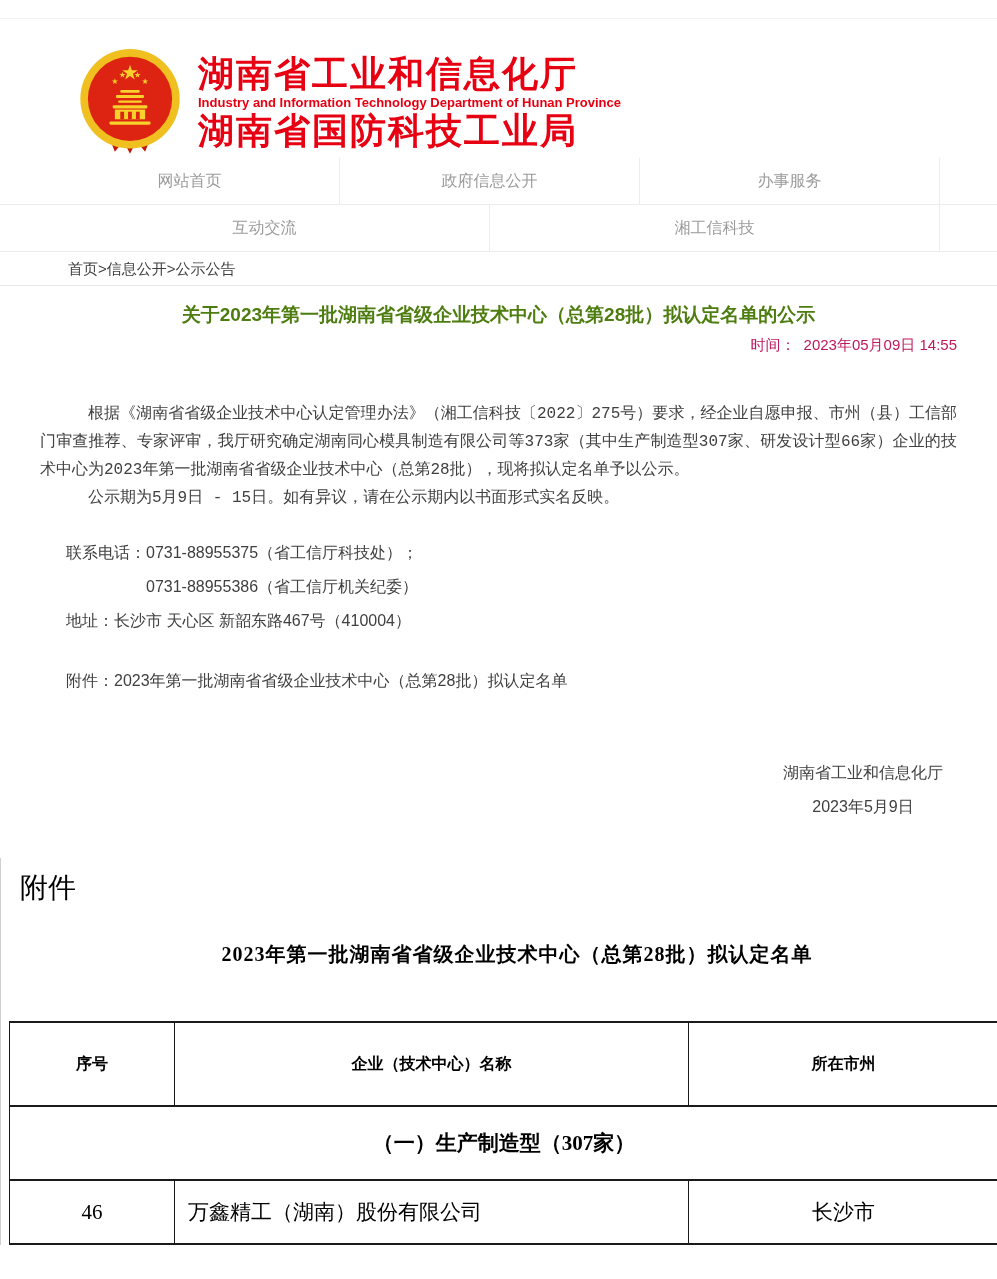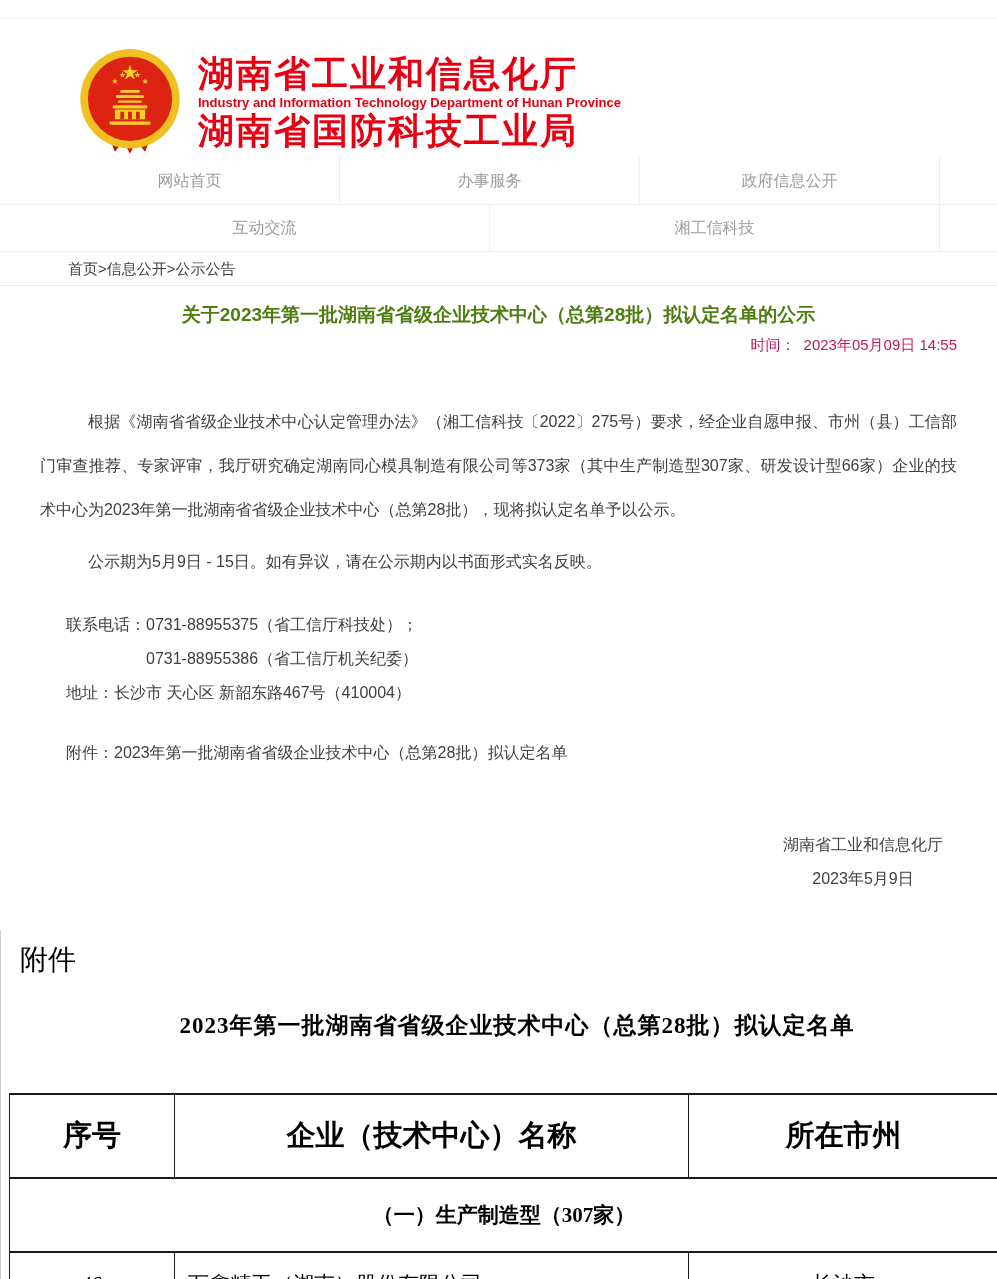--- a/index.html
+++ b/index.html
@@ -30,40 +30,40 @@
 
   
   .crumb-wrap { border-bottom:1px solid #e8e8e8; height:34px; }
   .crumb { padding-left:68px; font-size:15px; color:#404040; line-height:33px; }
 
   
   .article { padding:0 40px; }
   .art-title { margin-top:16px; text-align:center; font-size:19px; font-weight:bold; color:#4d7c0f; line-height:26px; }
   .art-time { margin-top:6px; text-align:right; font-size:15px; color:#be185d; line-height:22px; }
   .art-time .tv { margin-left:8px; }
-  .para { margin-top:44px; font-size:16px; line-height:44px; text-align:justify; text-indent:3em; color:#404040; }
-  .para.p2 { margin-top:8px; }
+  .para { margin-top:44px; font-size:16px; line-height:28px; text-align:justify; text-indent:3em; color:#404040;font-family:Liberation Mono, monospace; }
+  .para.p2 { margin-top:0; }
   .contact { margin-top:24px; font-size:16px; line-height:34px; color:#404040; }
   .contact .ind { padding-left:26px; }
   .contact .ind2 { padding-left:106px; }
   .attach-line { margin-top:26px; font-size:16px; line-height:34px; color:#404040; padding-left:26px; }
   .sig { margin-top:58px; text-align:right; padding-right:14px; font-size:16px; line-height:34px; color:#404040; }
   .sig-inner { display:inline-block; text-align:center; }
 
   
   .doc-section { margin-top:34px; border-left:1px solid #cfcfcf; padding-top:8px; color:#000;
                  font-family:"Liberation Serif","DejaVu Serif",serif; }
   .doc-label { font-size:28px; line-height:44px; padding-left:5px;margin-left:14px; }
-  .doc-title { margin-top:24px; text-align:center; font-size:23px; font-weight:bold; line-height:40px; letter-spacing:1px;padding-left:36px; }
+  .doc-title { margin-top:24px; text-align:center; font-size:20px; font-weight:bold; line-height:40px; letter-spacing:1px;padding-left:36px; }
 
   table.doc-table { margin:47px 0 0 8px; width:989px; border-collapse:collapse; table-layout:fixed;
                     font-family:"Liberation Serif","DejaVu Serif",serif; color:#000; }
   .doc-table col.c1 { width:165px; } .doc-table col.c2 { width:514px; } .doc-table col.c3 { width:310px; }
   .doc-table td { border:1px solid #1a1a1a; border-top-width:2px; border-bottom-width:2px; text-align:center; vertical-align:middle; }
-  .doc-table tr.hdr td { height:84px; font-size:29px; font-weight:bold; }
+  .doc-table tr.hdr td { height:84px; font-size:16px; font-weight:bold; }
   .doc-table tr.sect td { height:74px; font-size:21px; font-weight:bold; }
   .doc-table tr.datarow td { height:64px; font-size:21px; }
   .doc-table td.name { text-align:left; padding-left:13px; }
 </style>
 </head>
 <body>
 
 <div class="top-rule"></div>
 
 <div class="masthead">
@@ -98,22 +98,22 @@
   <div class="org-block">
     <div class="org-cn">湖南省工业和信息化厅</div>
     <div class="org-en">Industry and Information Technology Department of Hunan Province</div>
     <div class="org-cn">湖南省国防科技工业局</div>
   </div>
 </div>
 
 <div class="nav-row-wrap">
   <div class="nav-row r1">
     <div class="nav-cell">网站首页</div>
+    <div class="nav-cell">政府信息公开</div>
     <div class="nav-cell">办事服务</div>
-    <div class="nav-cell">政府信息公开</div>
   </div>
 </div>
 <div class="nav-row-wrap">
   <div class="nav-row r2">
     <div class="nav-cell">互动交流</div>
     <div class="nav-cell">湘工信科技</div>
   </div>
 </div>
 
 <div class="crumb-wrap">

